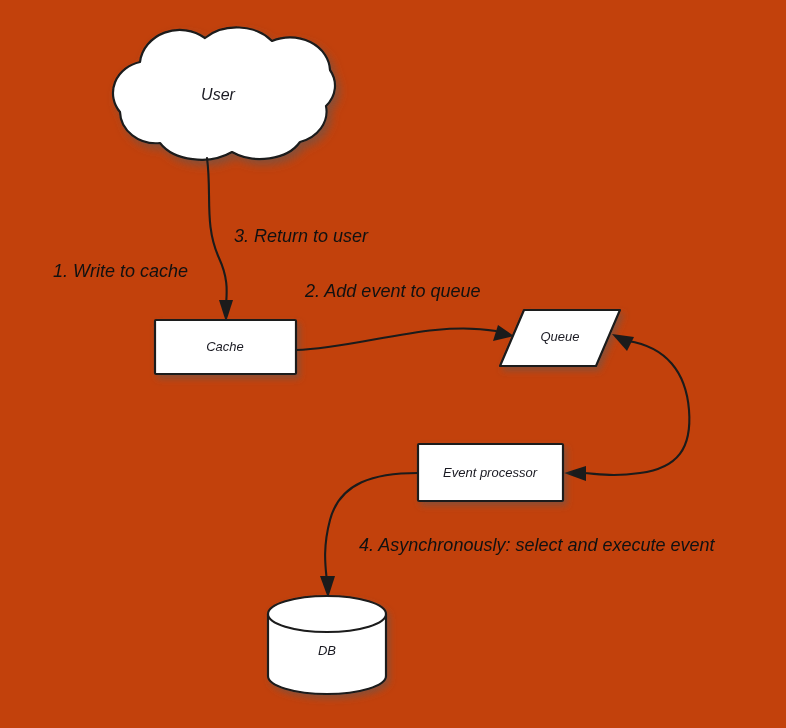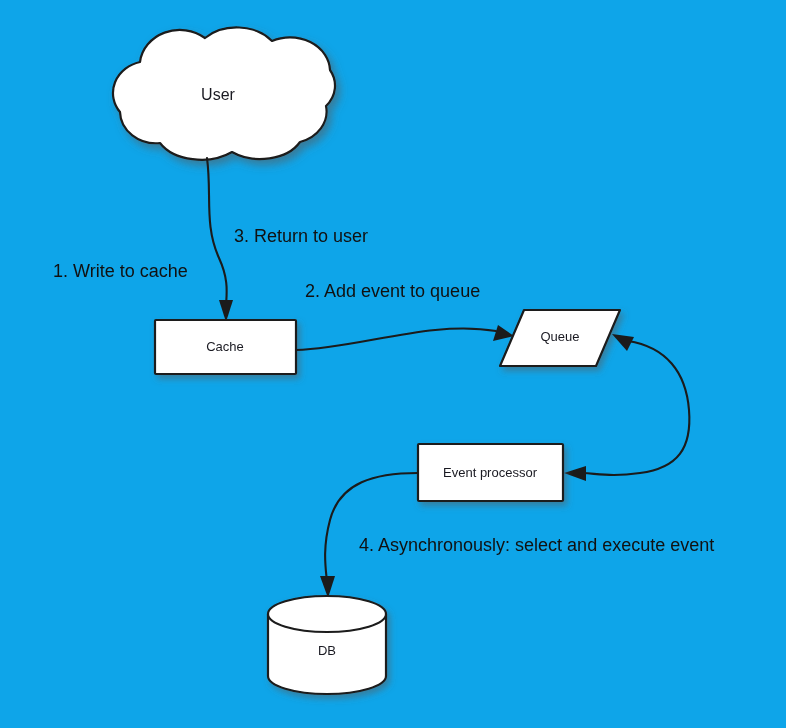--- a/index.html
+++ b/index.html
@@ -4,23 +4,24 @@
 <style>
   html, body {
     margin: 0;
     padding: 0;
     background: #ffffff;
   }
   #canvas {
     position: relative;
     width: 786px;
     height: 728px;
-    background: #0ea5e9;
+    background: #c2410c;
     overflow: hidden;
     font-family: "Liberation Sans", sans-serif;
+    font-style: italic;
   }
   svg#diagram {
     position: absolute;
     left: 0;
     top: 0;
     width: 786px;
     height: 728px;
   }
   .node-label {
     font-family: "Liberation Sans", sans-serif;

